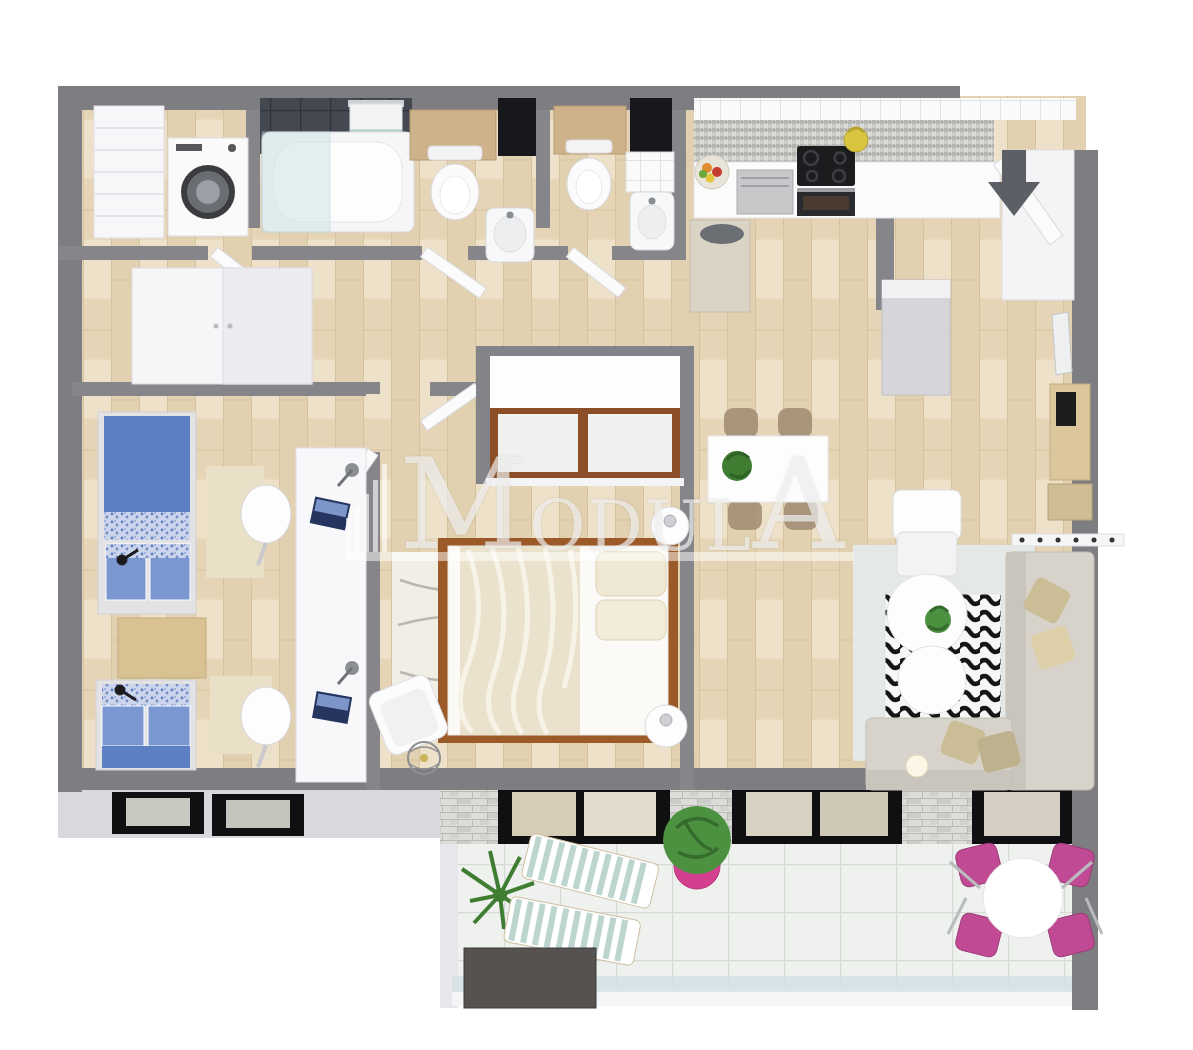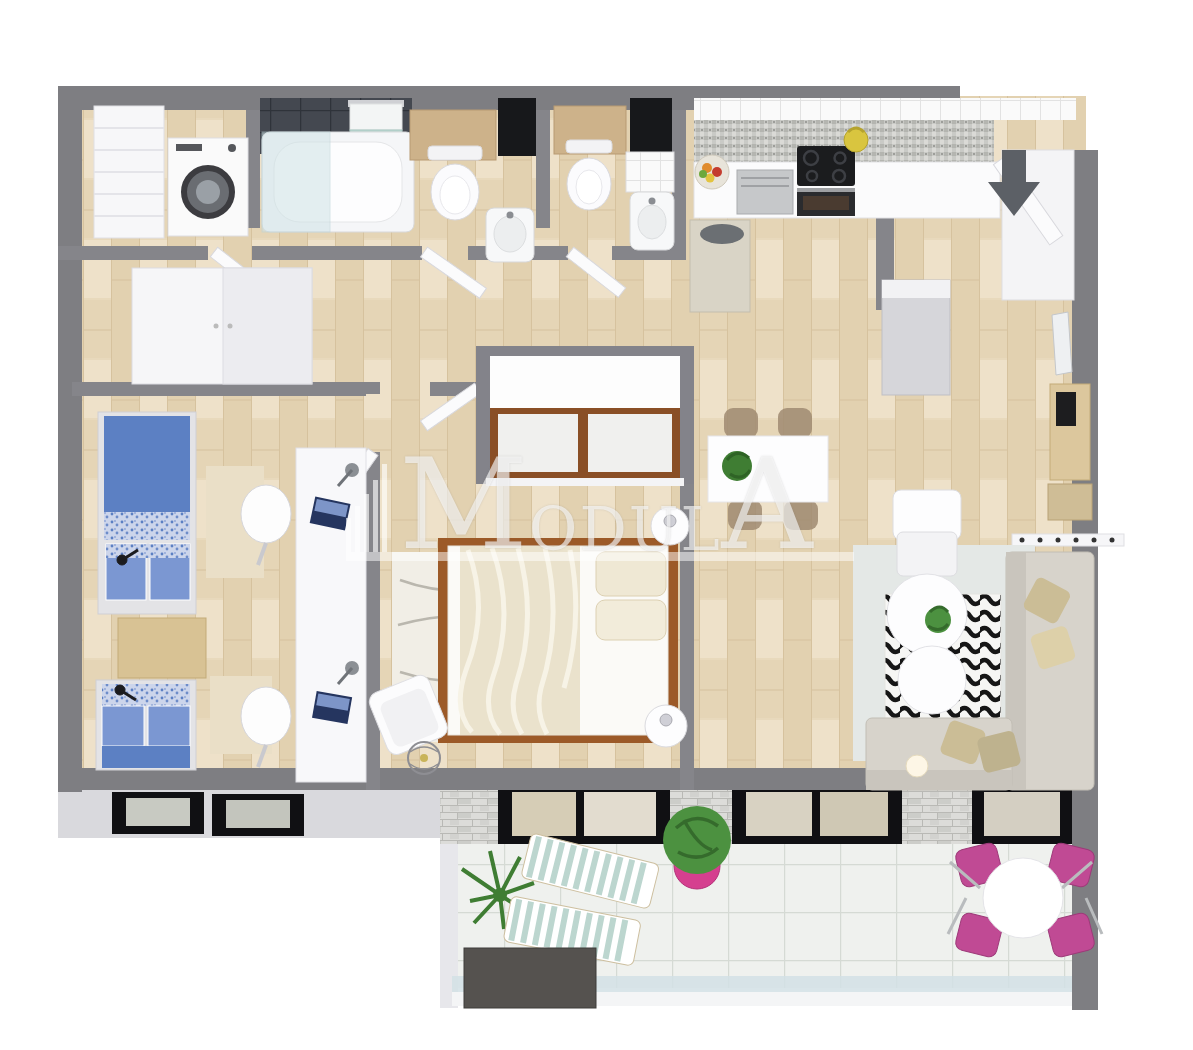--- a/index.html
+++ b/index.html
@@ -6,21 +6,21 @@
   .canvas{position:relative;width:1193px;height:1050px;background:#ffffff;overflow:hidden;
           font-family:"DejaVu Serif", serif;}
   .plan-svg{position:absolute;left:0;top:0;}
   
   .wm{position:absolute;left:346px;top:444px;width:508px;z-index:5;pointer-events:none;}
   .wm-row{display:flex;align-items:flex-end;justify-content:flex-start;height:112px;
           color:rgba(255,255,255,0.62);text-shadow:0 0 2px rgba(110,110,110,0.25);}
   .wm-bars{display:flex;align-items:flex-end;gap:4px;margin-right:12px;margin-bottom:4px;}
   .wm-bars i{display:block;width:5px;background:rgba(255,255,255,0.62);}
   .wm-big{font-size:126px;line-height:0.82;letter-spacing:1px;}
-  .wm-small{font-size:59px;line-height:0.86;letter-spacing:2px;}
+  .wm-small{font-size:69px;line-height:0.86;letter-spacing:2px;}
   .wm-underline{position:absolute;left:0;top:108px;width:508px;height:9px;
                 background:rgba(255,255,255,0.5);}
   .wm-tagband{position:absolute;left:0;top:117px;width:508px;height:30px;
               background:rgba(255,255,255,0.35);display:flex;align-items:center;justify-content:center;}
   .wm-tag{font-size:19px;letter-spacing:9px;color:rgba(255,255,255,0.85);
           text-shadow:0 0 2px rgba(100,100,100,0.45);white-space:nowrap;}
 </style>
 </head>
 <body>
 

